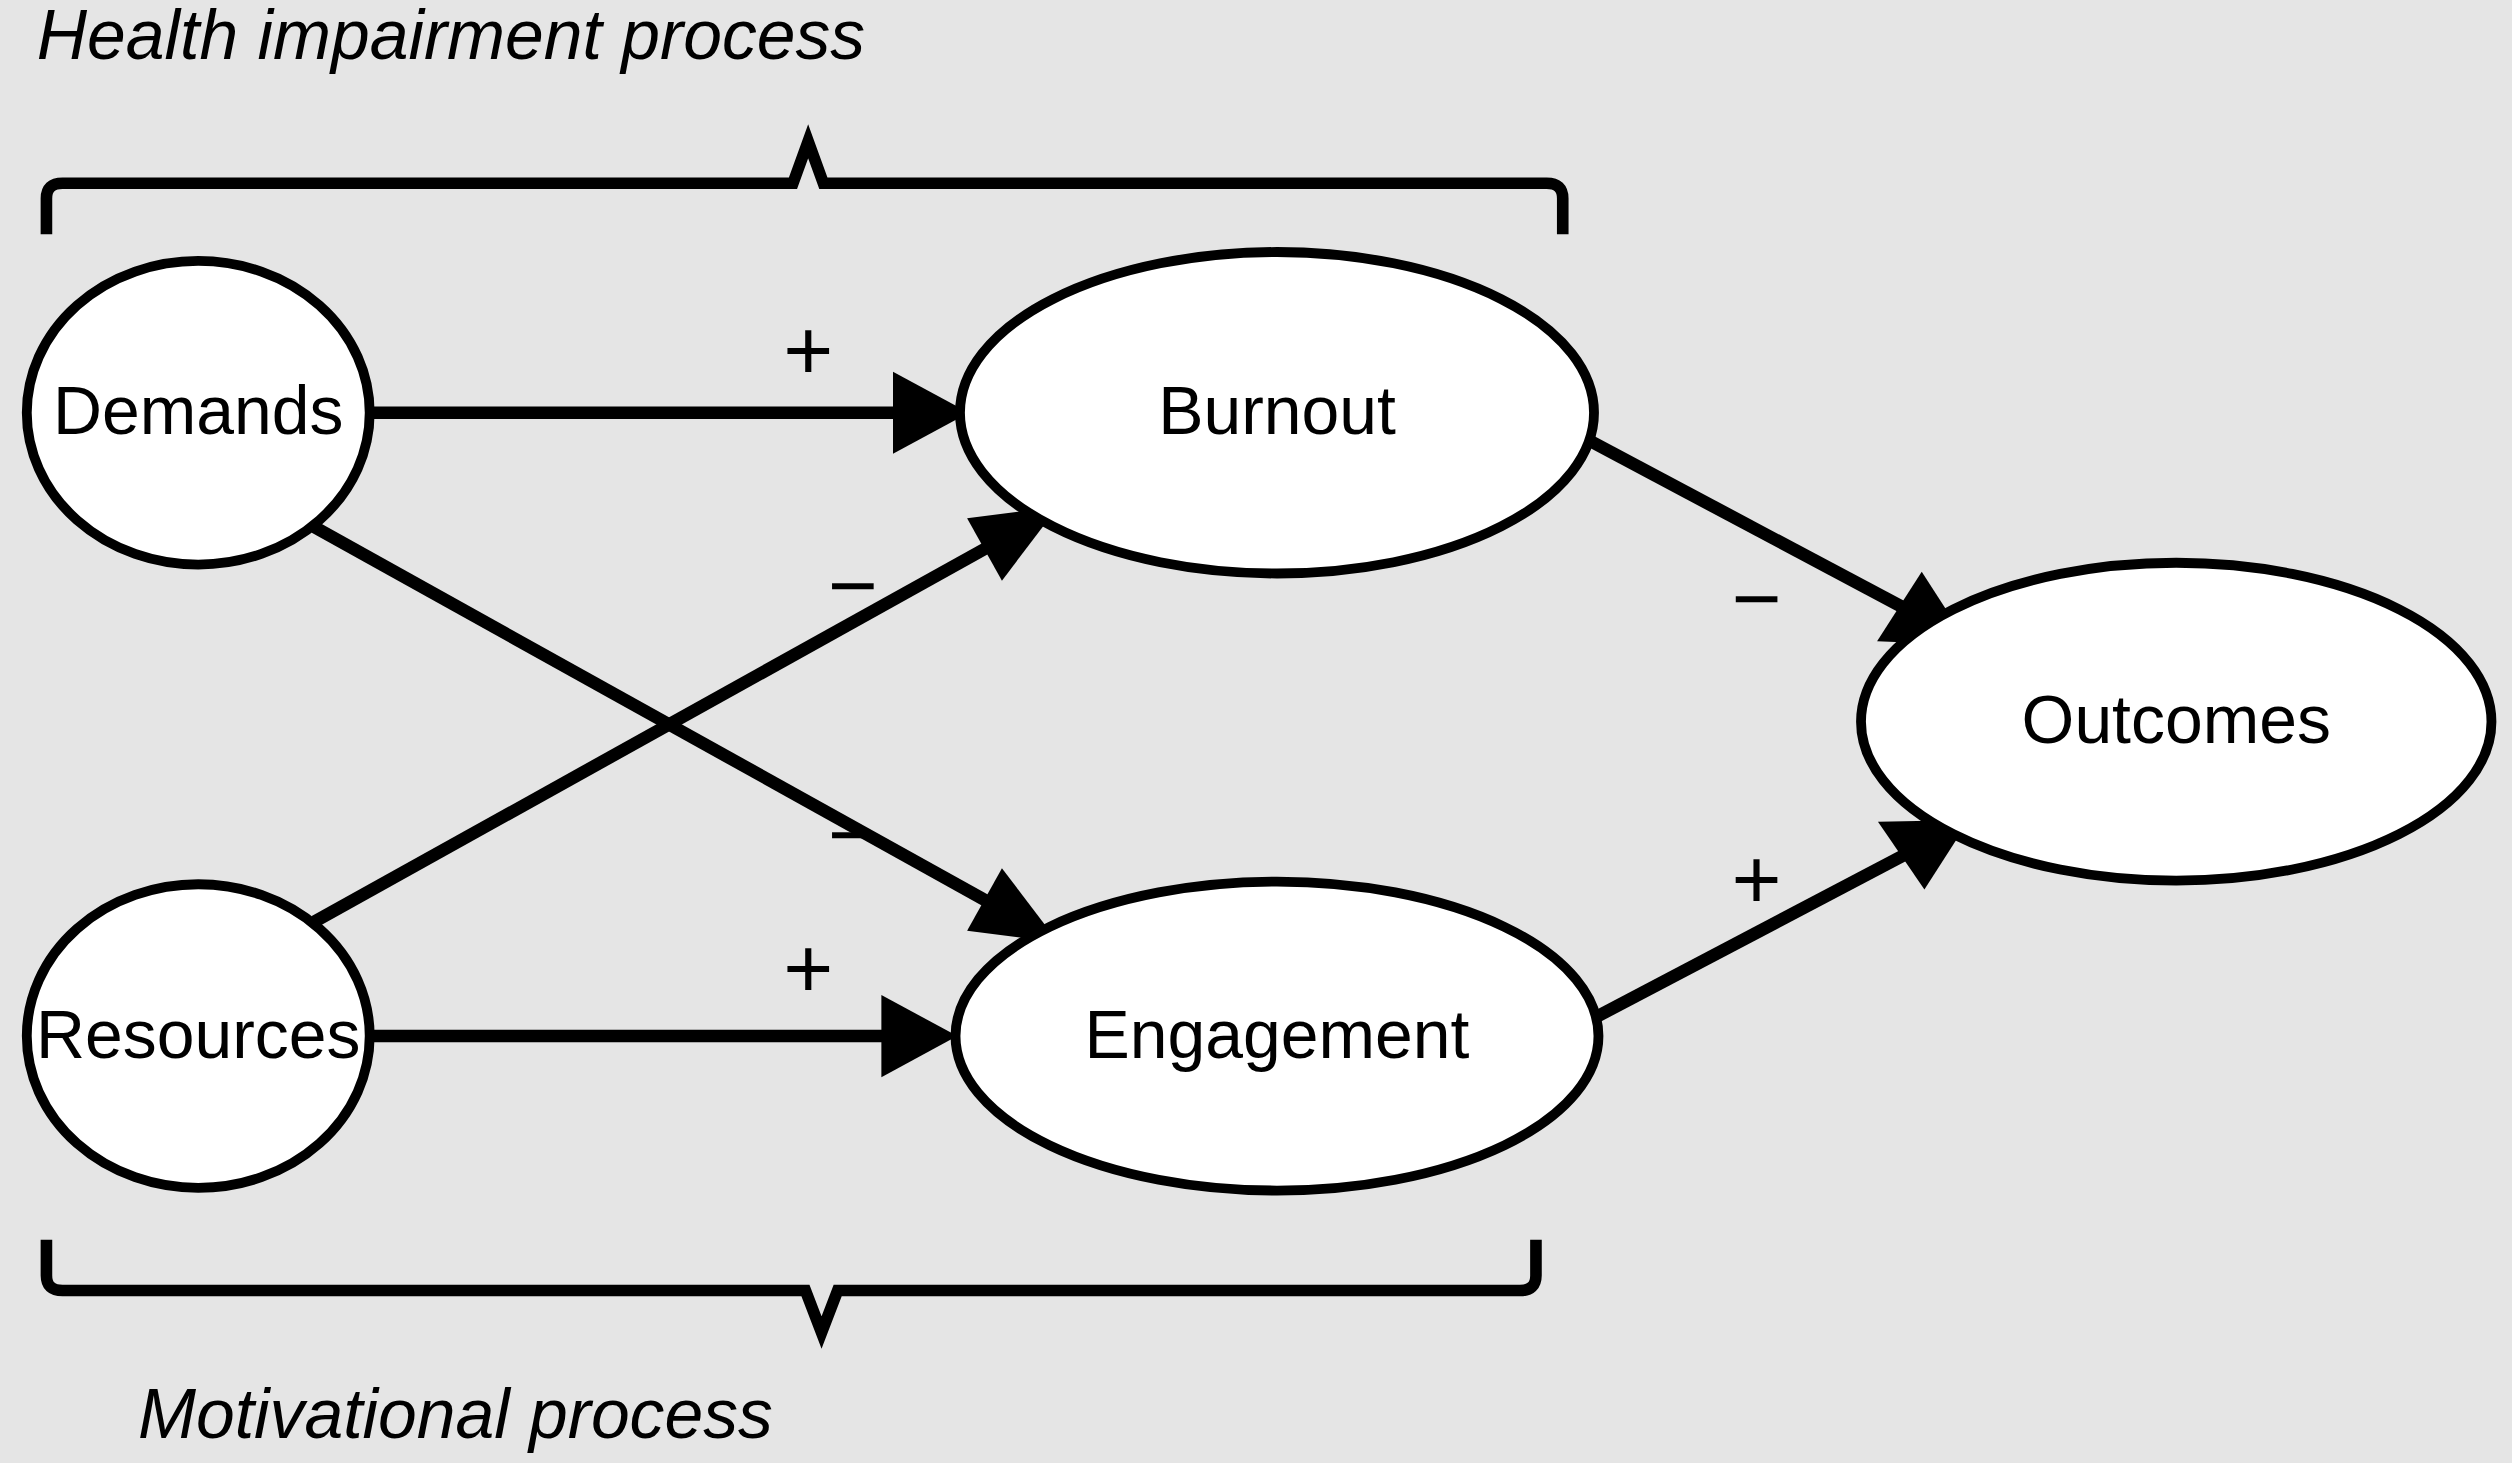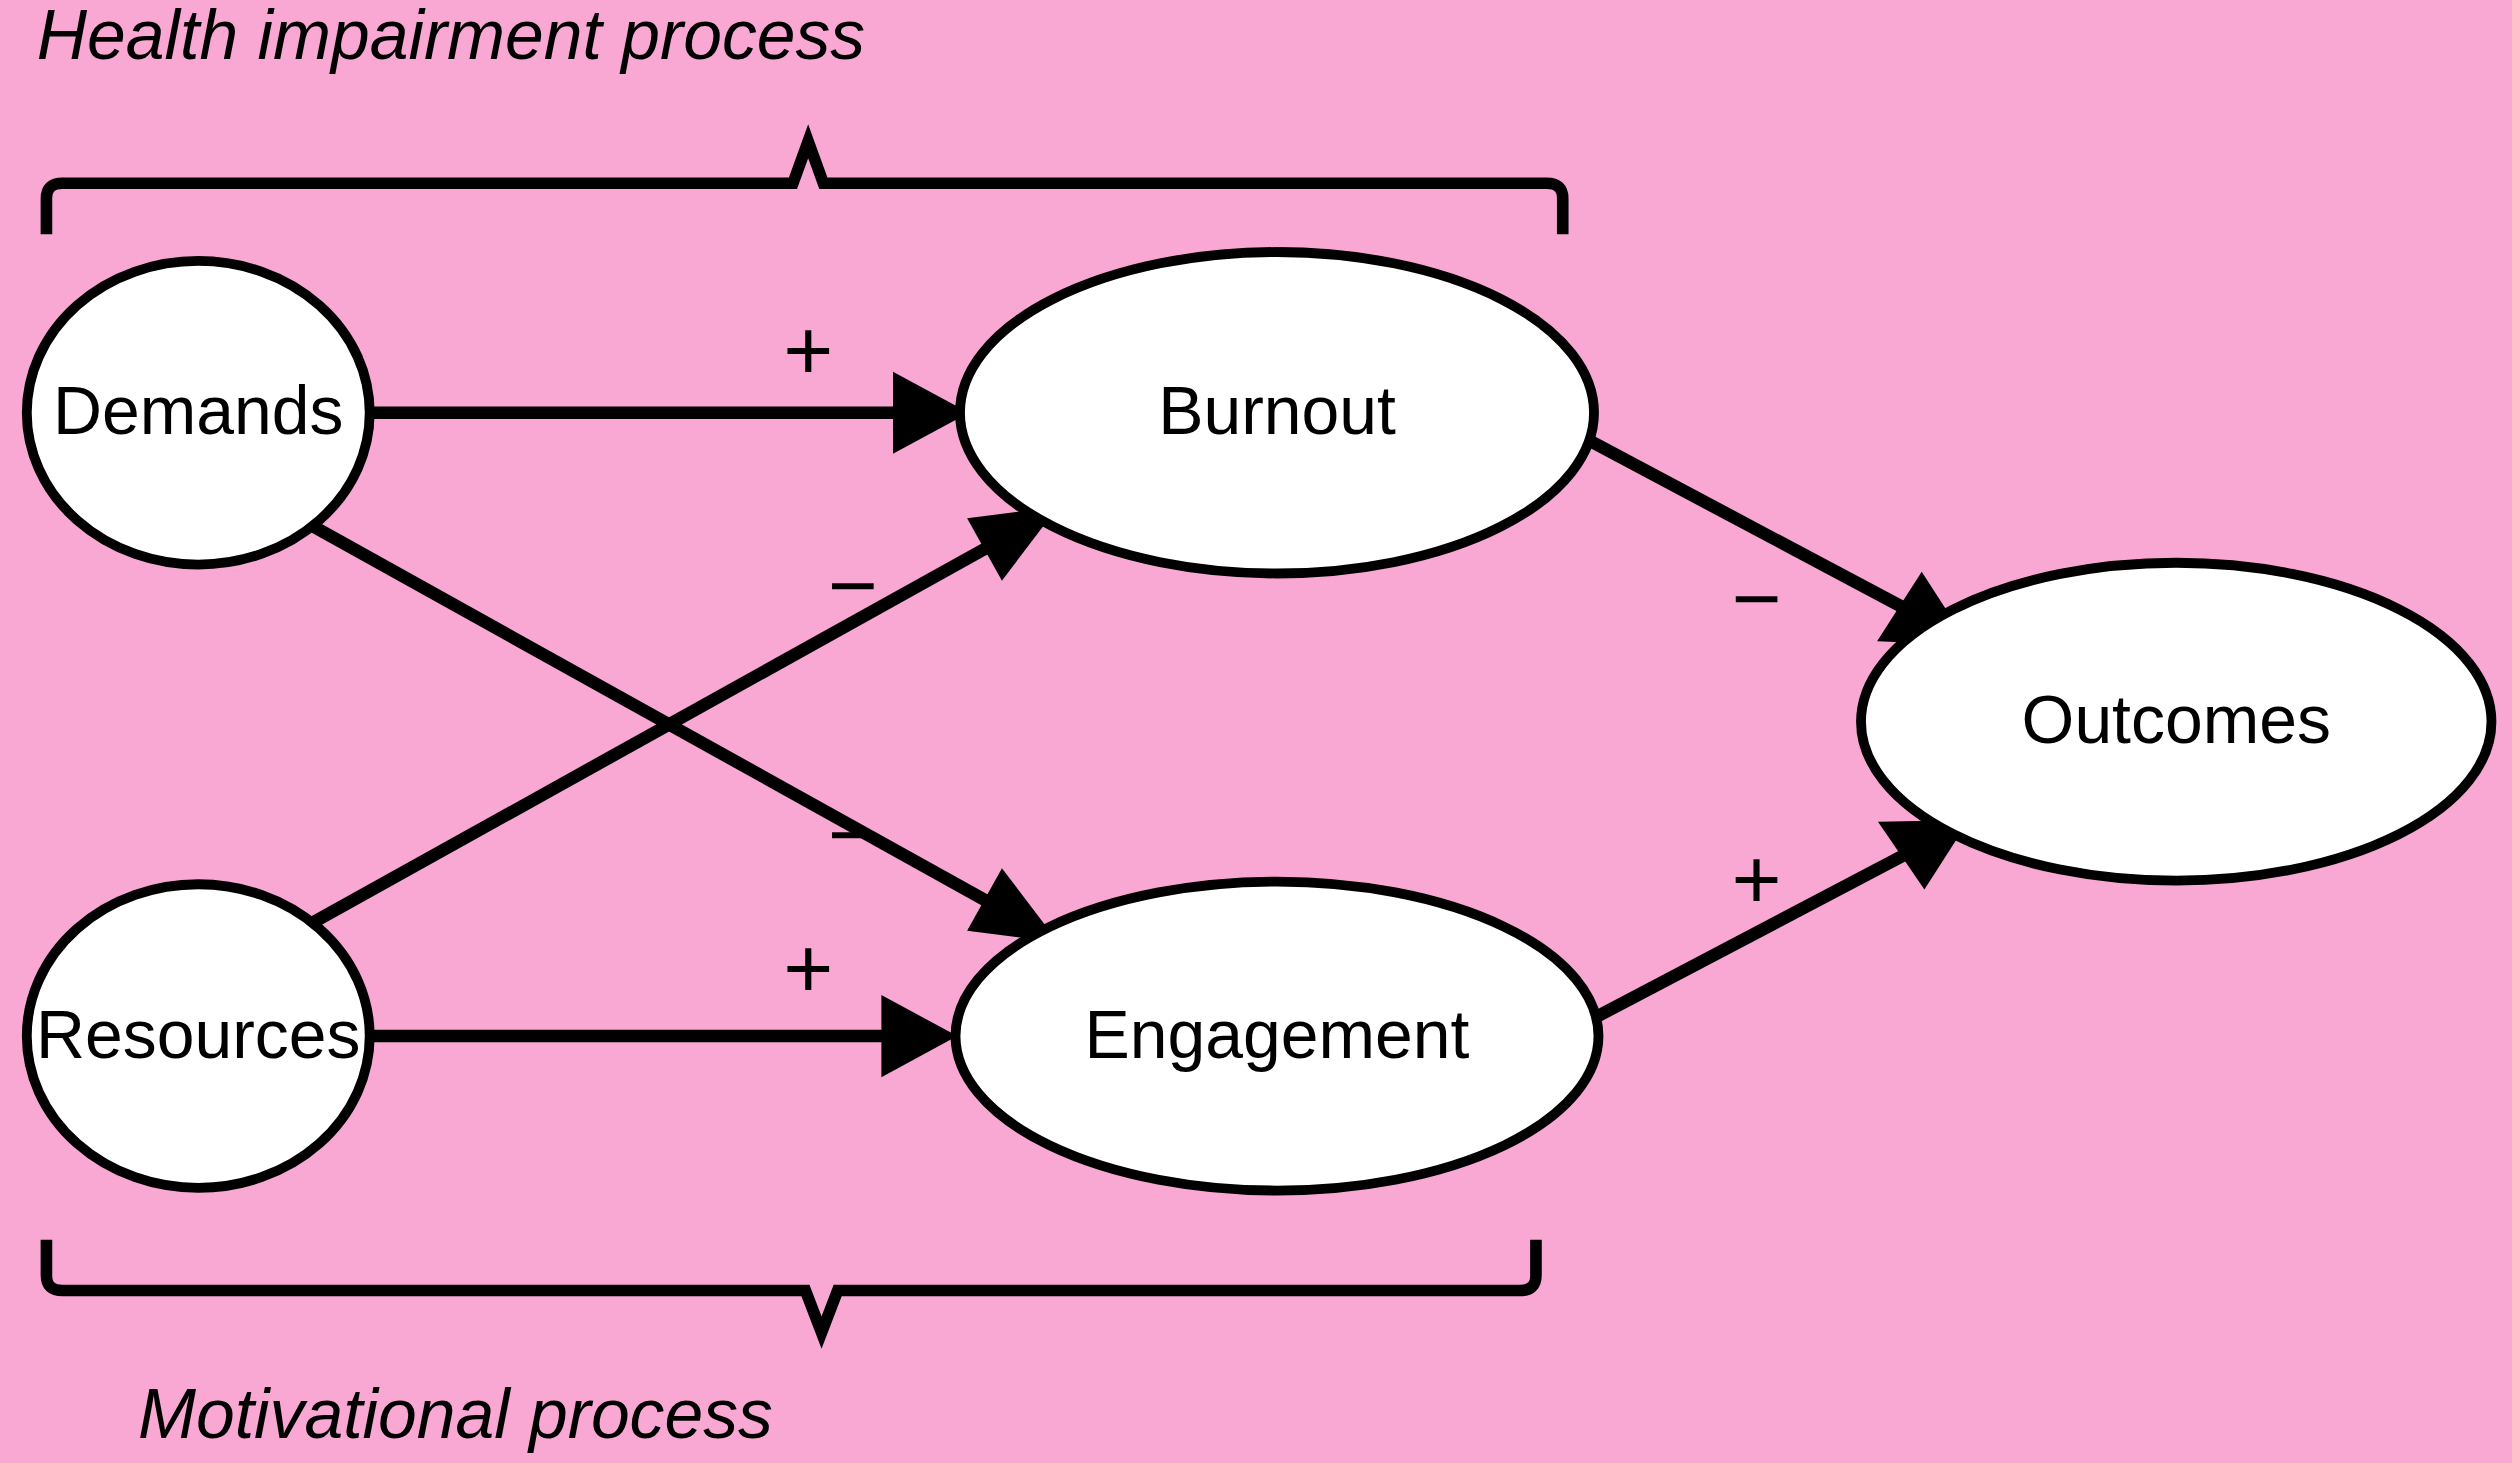--- a/index.html
+++ b/index.html
@@ -8,21 +8,21 @@
     padding: 0;
     background: #ffffff;
   }
   body {
     font-family: "Liberation Sans", sans-serif;
   }
   #stage {
     position: relative;
     width: 2512px;
     height: 1464px;
-    background: #f9a8d4;
+    background: #e5e5e5;
     overflow: hidden;
   }
   #diagram-svg {
     position: absolute;
     left: 0;
     top: 0;
     width: 2512px;
     height: 1464px;
     display: block;
   }

